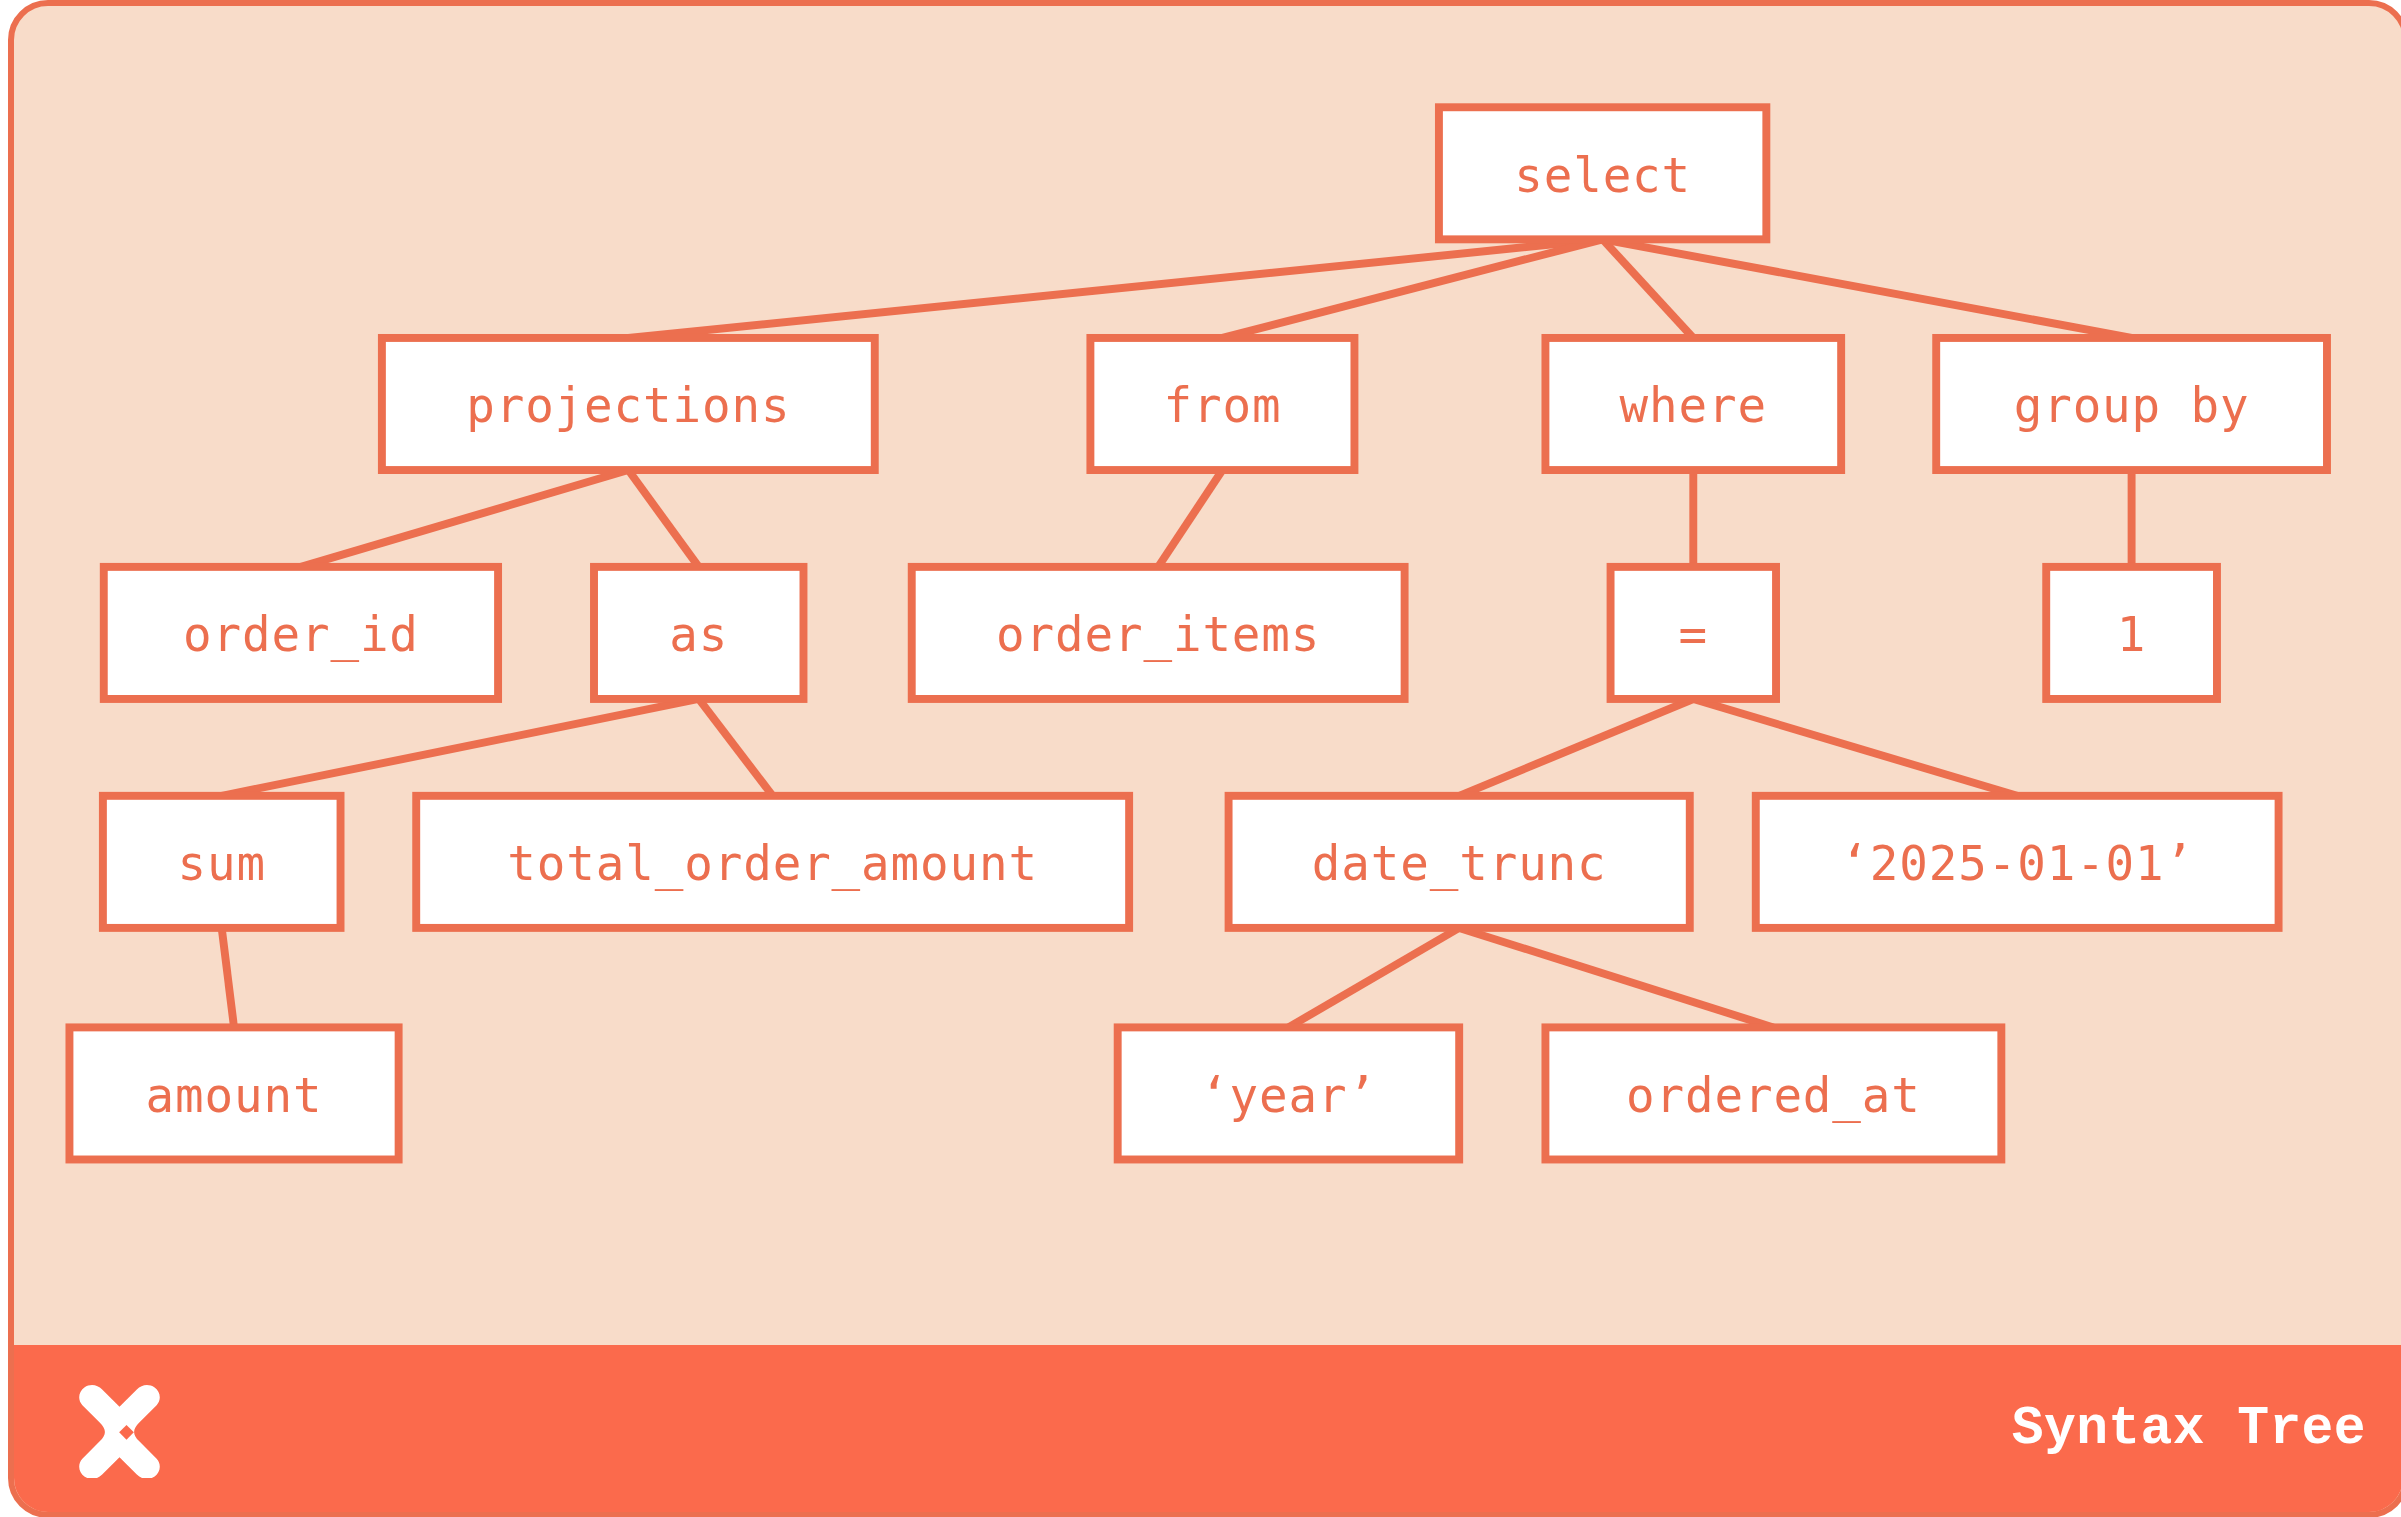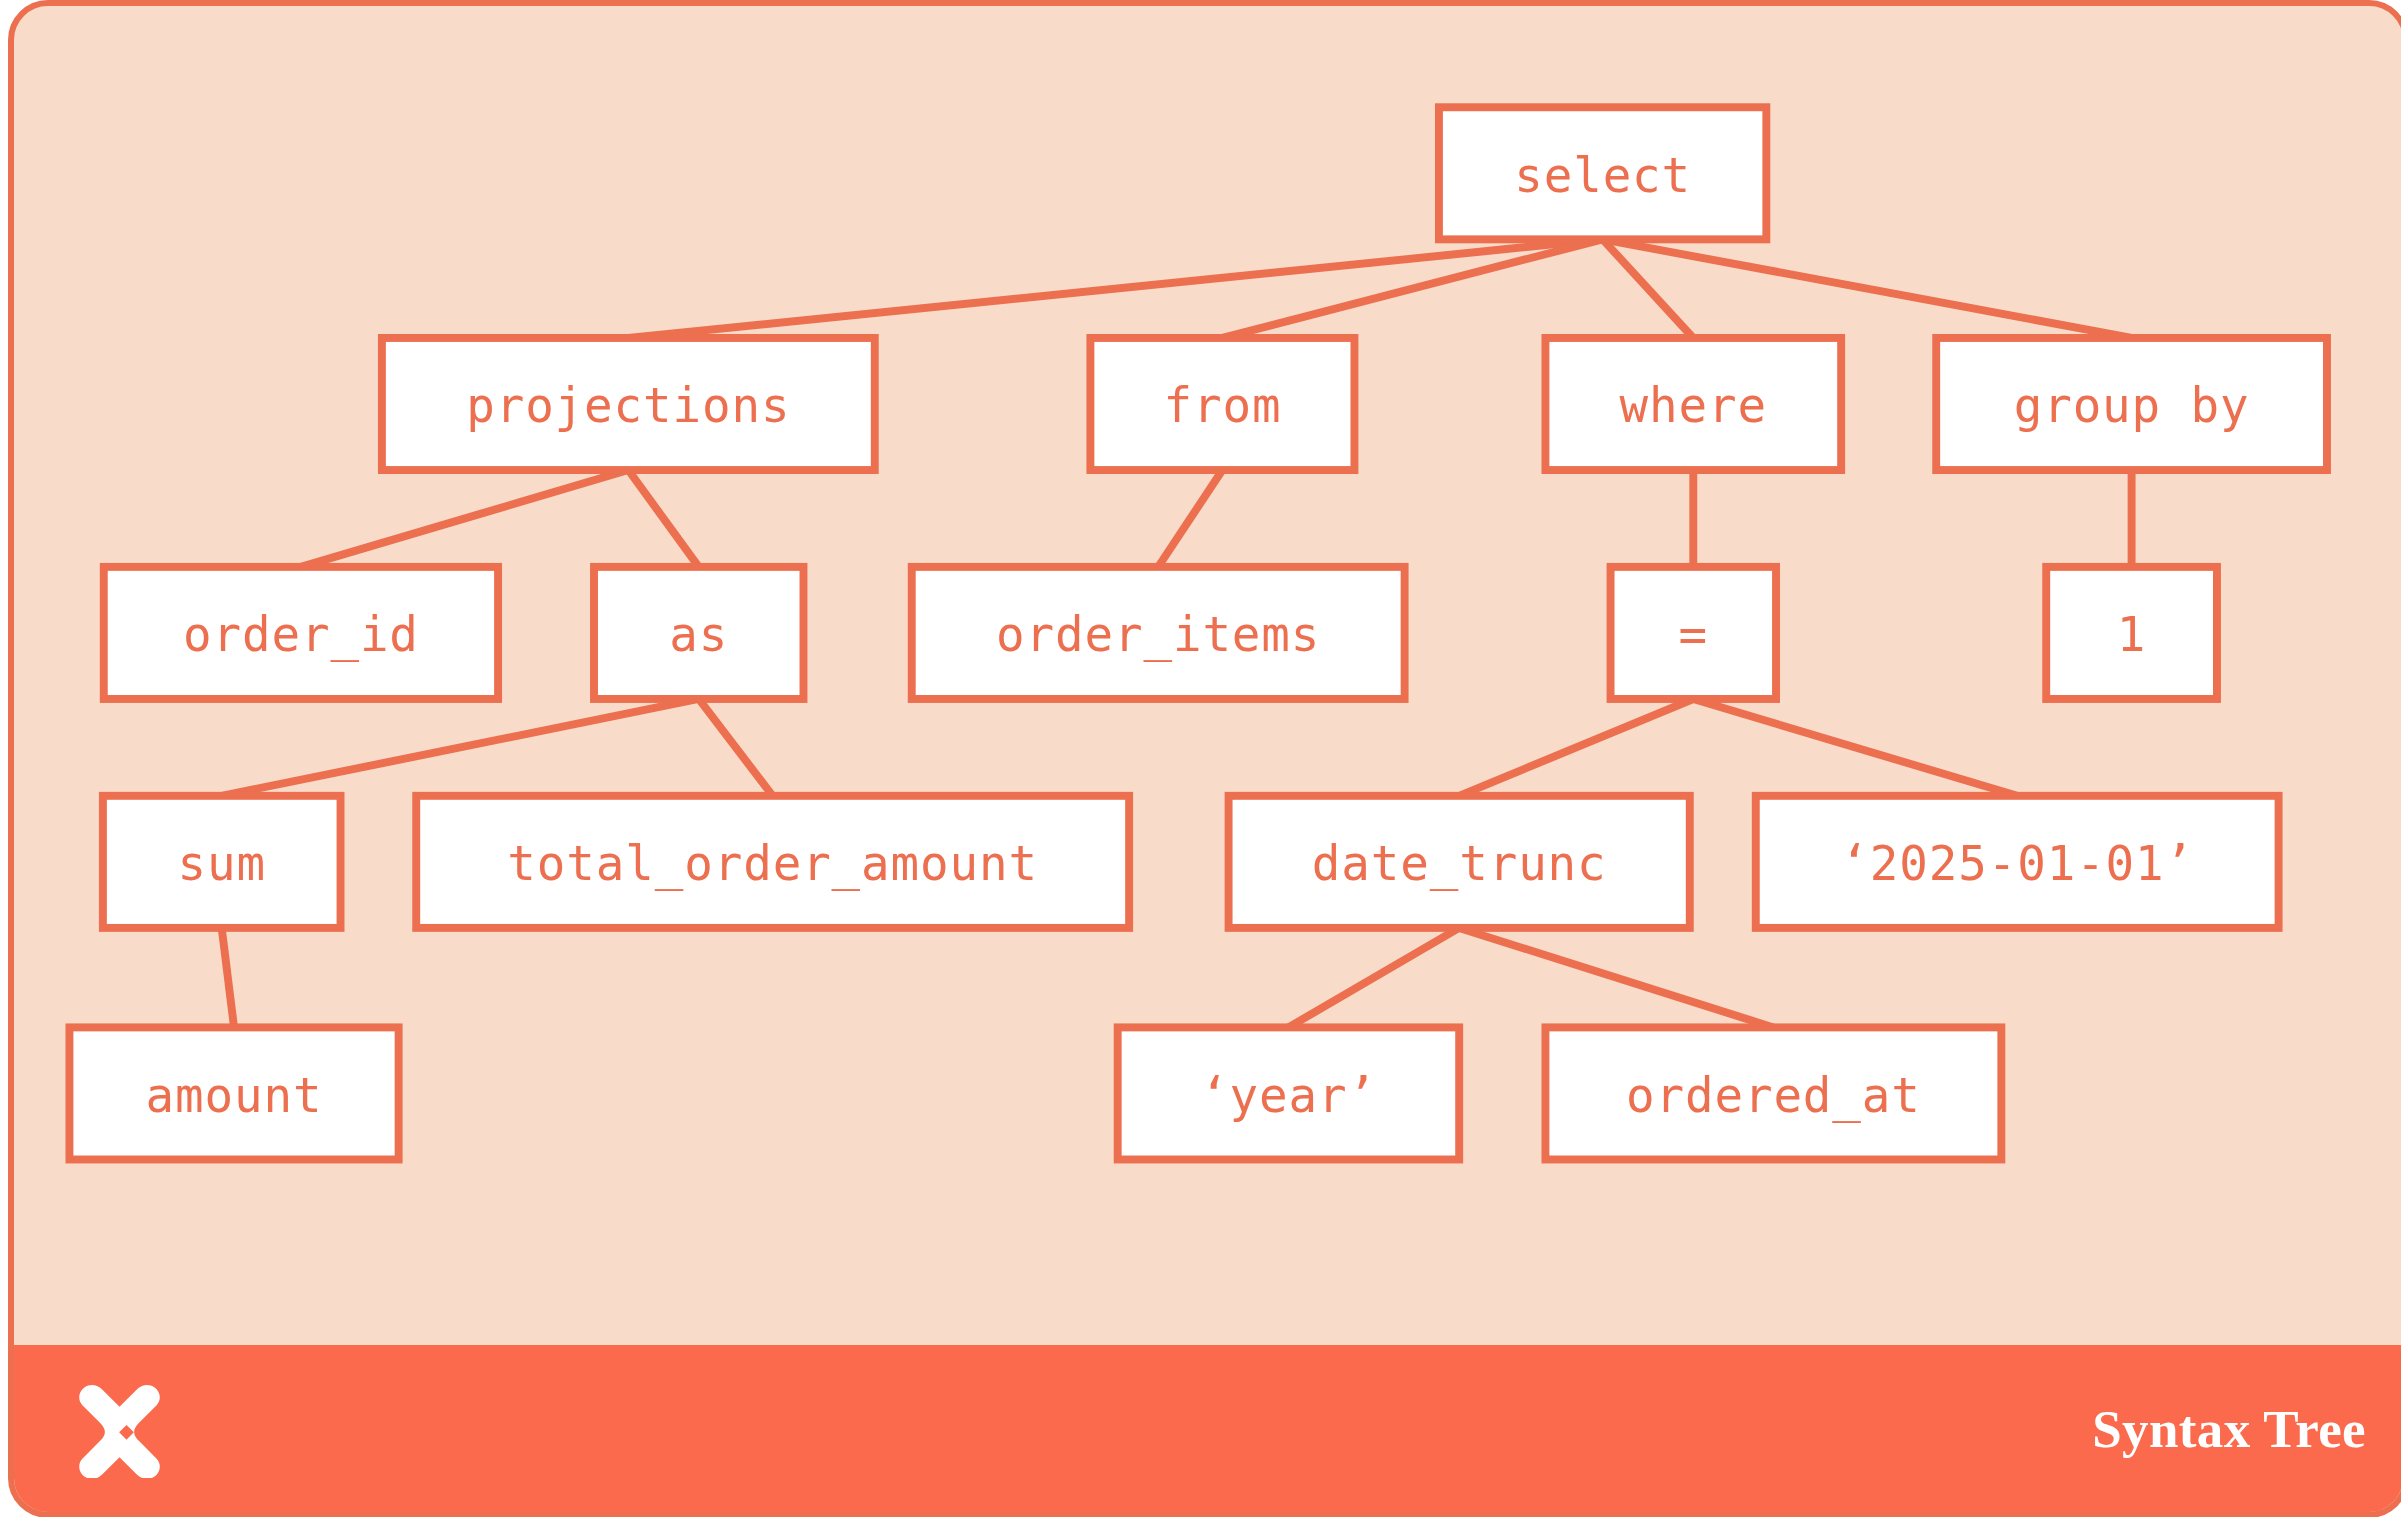--- a/index.html
+++ b/index.html
@@ -82,21 +82,21 @@
   }
 
   #footer-logo {
     width: 99px;
     height: 99px;
     flex: 0 0 auto;
   }
 
   #footer-title {
     color: #FFFFFF;
-    font-family: Liberation Serif, serif;
+    font-family: Liberation Mono, monospace;
     font-size: 53px;
     font-weight: bold;
     letter-spacing: 0.4px;
     white-space: nowrap;
   }
 </style>
 </head>
 <body>
 
 <div id="card">

